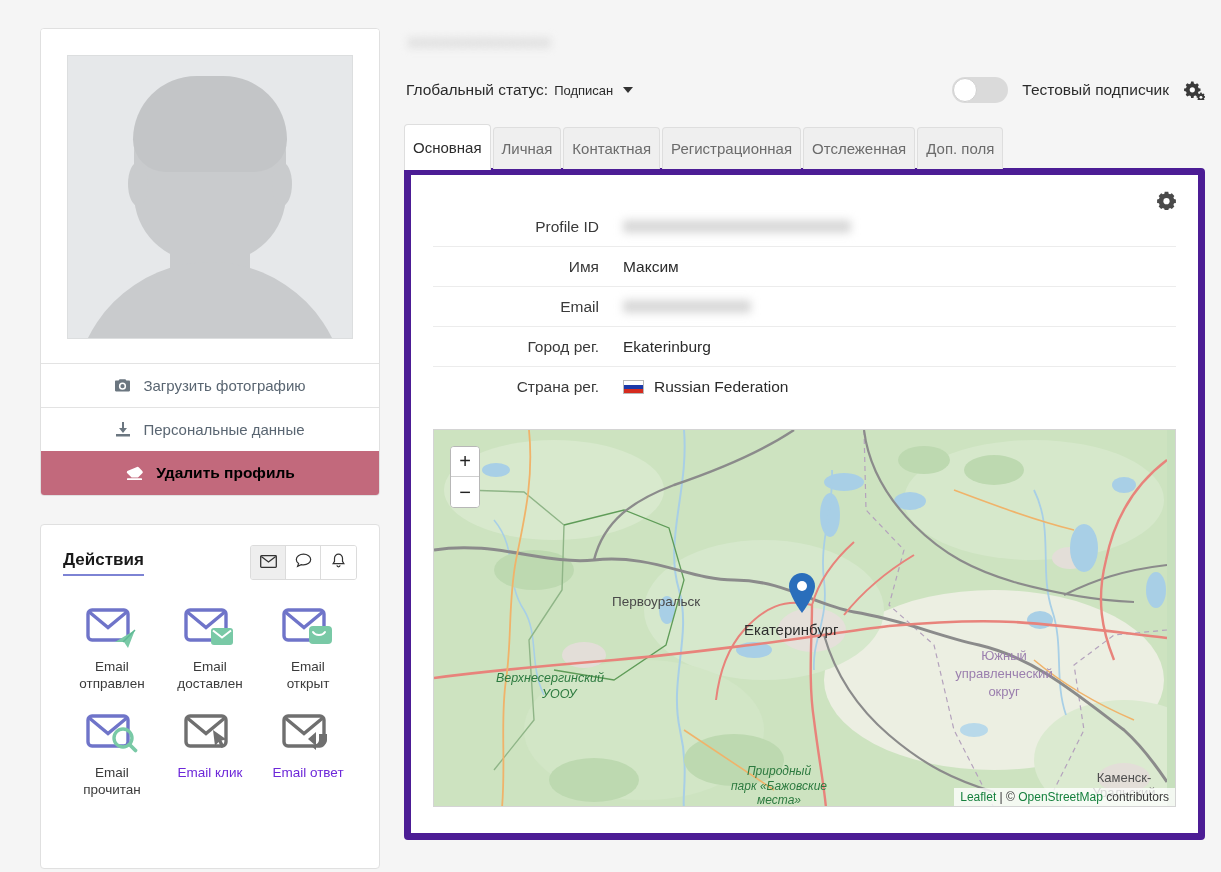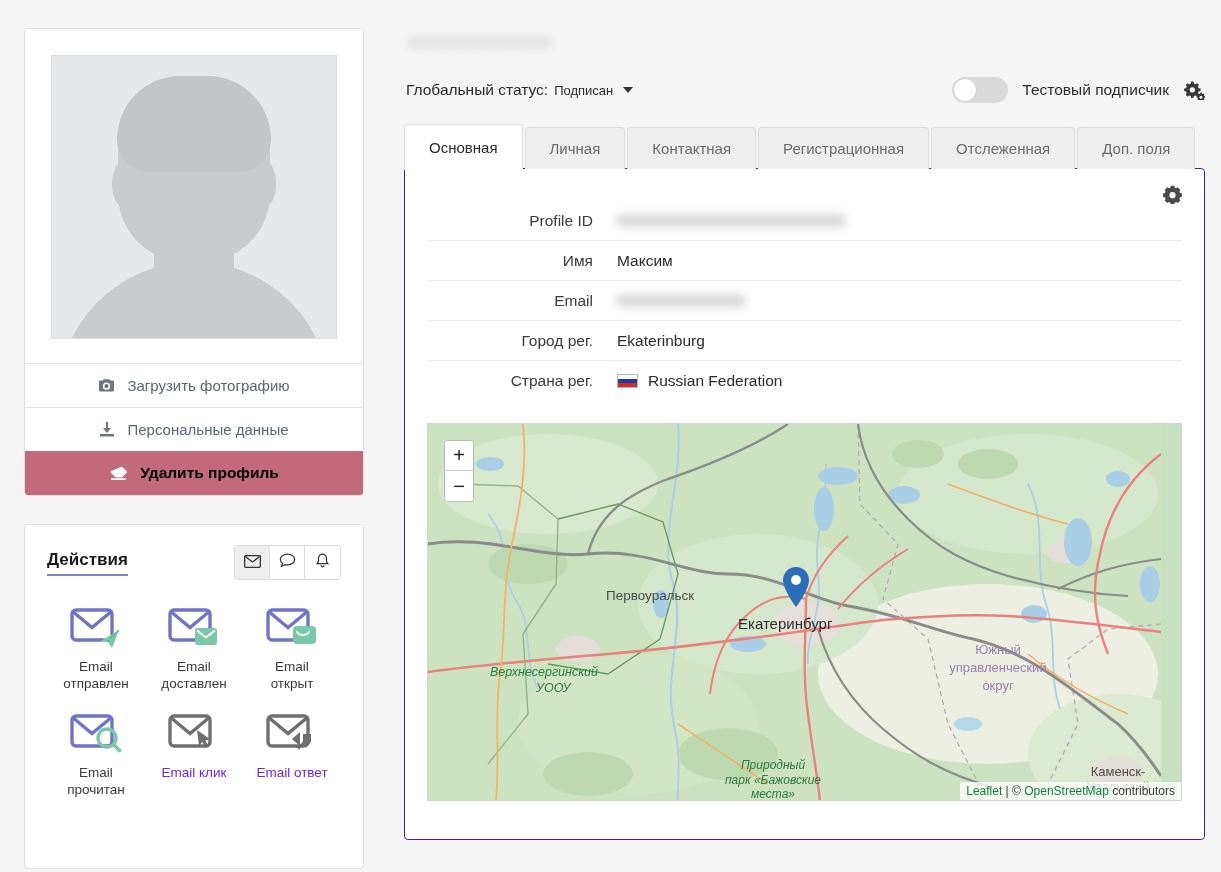--- a/index.html
+++ b/index.html
@@ -7,21 +7,21 @@
     margin: 0; padding: 0;
     width: 1221px; height: 872px;
     background: #f5f5f5;
     font-family: "Liberation Sans", sans-serif;
     overflow: hidden;
   }
   .page { position: relative; width: 1221px; height: 872px; background: #f5f5f5; }
 
   
   .left-col {
-    position: absolute; left: 24px; top: 28px; width: 340px;
+    position: absolute; left: 40px; top: 28px; width: 340px;
   }
   .card {
     background: #ffffff;
     border: 1px solid #e0e0e0;
     border-radius: 4px;
     overflow: hidden;
   }
   .avatar-wrap {
     padding: 26px 26px 24px 26px;
     background: #ffffff;
@@ -181,41 +181,41 @@
   }
   .toggle-label { font-size: 15.5px; color: #2b2b2b; }
 
   
   .tabs { display: flex; align-items: flex-end; position: relative; z-index: 2; }
   .tab {
     background: #efefef;
     border: 1px solid #dedede;
     border-bottom: none;
     border-radius: 4px 4px 0 0;
-    padding: 0 24px;
+    padding: 0 8px;
     height: 42px;
     display: flex; align-items: center;
     font-size: 15px;
     color: #6b6b6b;
     margin-right: 2px;
     cursor: pointer;
     white-space: nowrap;
   }
   .tab.active {
     background: #ffffff;
     color: #2b2b2b;
     height: 46px;
     border-color: #dedede;
     margin-bottom: -1px;
     position: relative;
     z-index: 3;
   }
   .panel {
     background: #ffffff;
-    border: 1px solid #4c1d95;
+    border: 7px solid #4c1d95;
     border-radius: 0 4px 4px 4px;
     padding: 14px 22px 22px 22px;
     position: relative;
     margin-top: -1px;
     height: 672px;
   }
   .panel-gear {
     position: absolute; right: 22px; top: 16px;
     color: #4a4a4a; cursor: pointer;
   }

